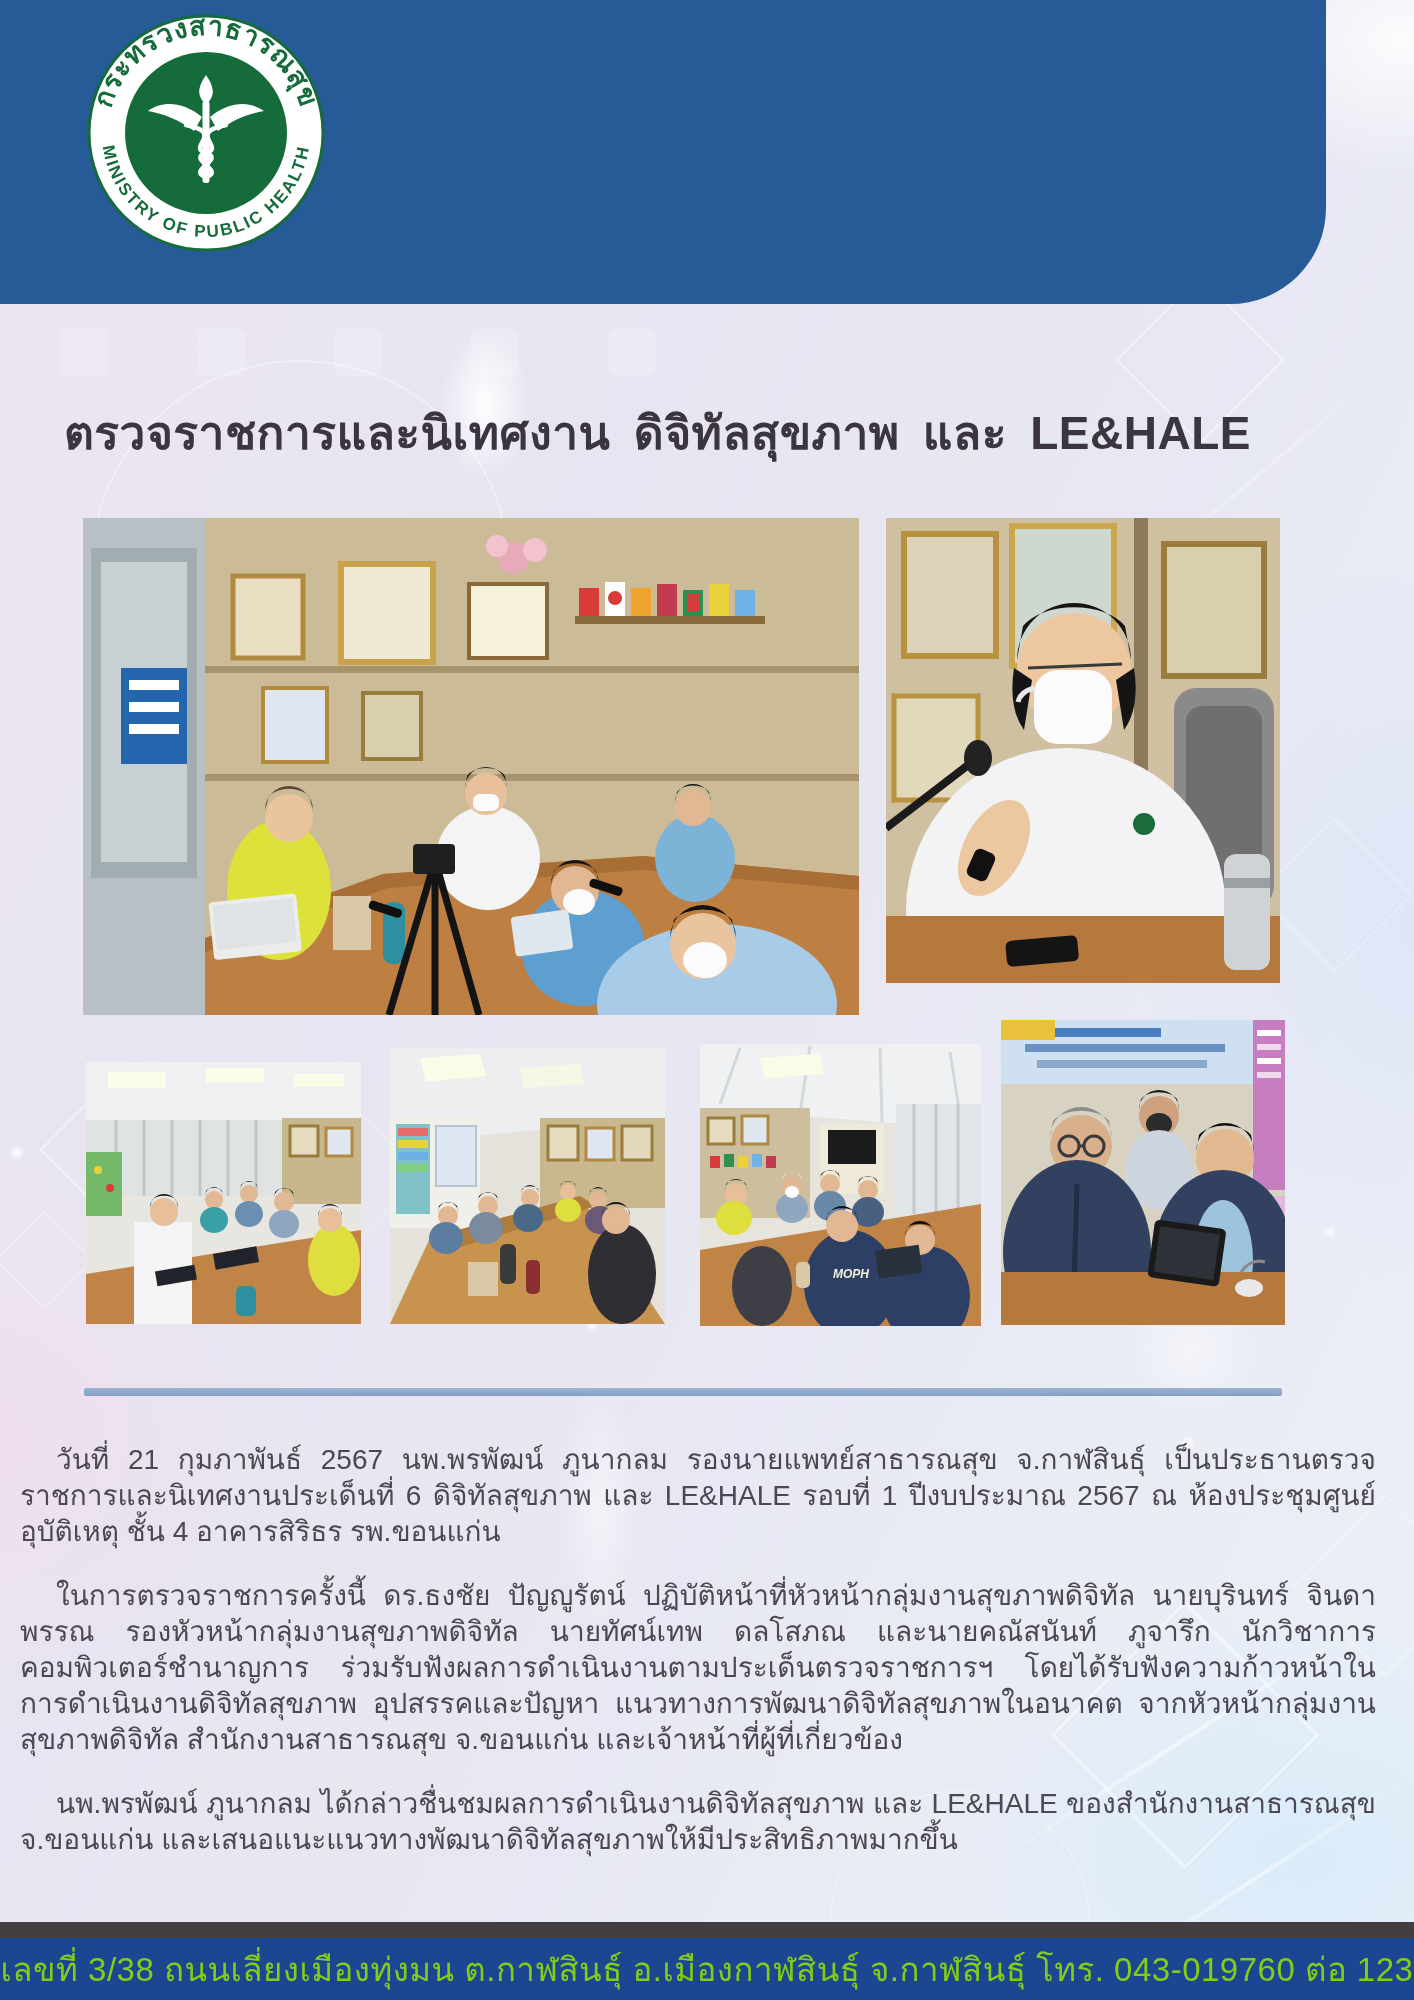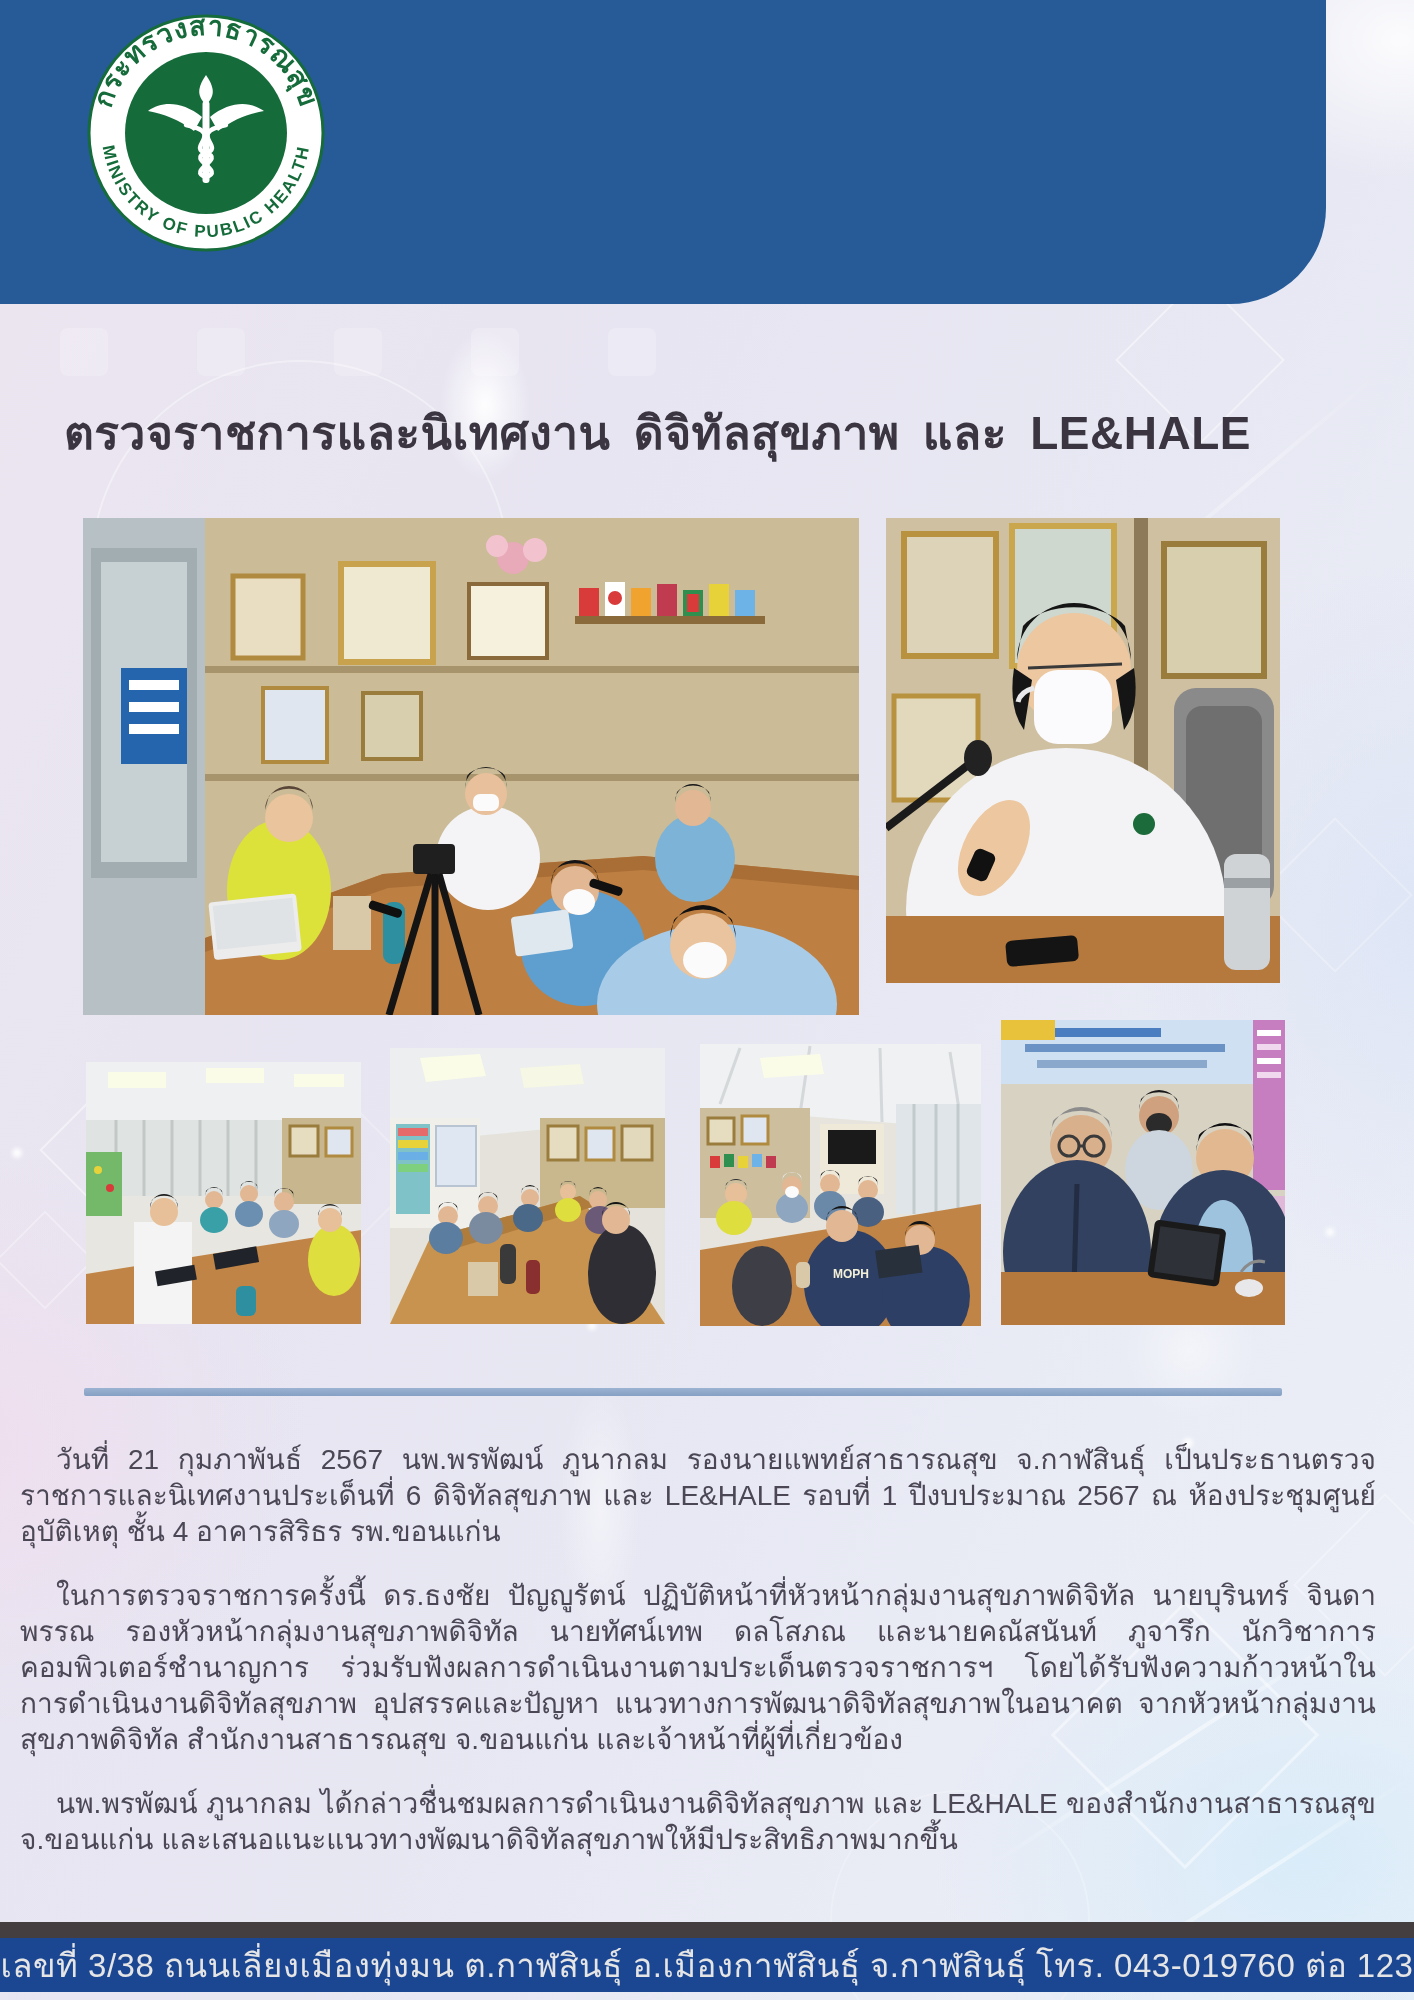--- a/index.html
+++ b/index.html
@@ -41,21 +41,21 @@
 
   
   .article-title {
     position: absolute; left: 64px; top: 396px; z-index: 2;
     width: 1300px; margin: 0;
     font-size: 46px; font-weight: 700; color: #3a3540;
     word-spacing: 10px; letter-spacing: 0.5px;
   }
 
   
-  .photo { position: absolute; z-index: 2; overflow: hidden; background: #cbbb97; }
+  .photo { position: absolute; z-index: 2; overflow: hidden; background: #cbbb97; font-style: italic; }
   .photo svg { display: block; width: 100%; height: 100%; }
   .photo-a  { left: 83px;   top: 518px;  width: 776px; height: 497px; }
   .photo-b  { left: 886px;  top: 518px;  width: 394px; height: 465px; }
   .photo-c1 { left: 86px;   top: 1062px; width: 275px; height: 262px; }
   .photo-c2 { left: 390px;  top: 1048px; width: 275px; height: 276px; }
   .photo-c3 { left: 700px;  top: 1044px; width: 281px; height: 282px; }
   .photo-c4 { left: 1001px; top: 1020px; width: 284px; height: 305px; }
 
   
   .divider {
@@ -69,22 +69,22 @@
     position: absolute; left: 20px; top: 1442px; z-index: 2;
     width: 1356px;
     font-size: 28px; line-height: 36px; color: #4b4754;
     text-align: justify;
   }
   .article p { margin: 0 0 28px 0; text-indent: 36px; }
 
   
   .footer-stripe { position: absolute; left: 0; top: 1922px; width: 1414px; height: 16px; background: #453e40; z-index: 2; }
   .footer {
-    position: absolute; left: 0; top: 1938px; width: 1414px; height: 54px; z-index: 2;
-    background: #1b4692; color: #e5e5e5;
+    position: absolute; left: 0; top: 1938px; width: 1414px; height: 62px; z-index: 2;
+    background: #1b4692; color: #84cc16;
     display: flex; align-items: center; justify-content: center;
     font-size: 33px; letter-spacing: 0.5px;
   }
 </style>
 </head>
 <body>
 
 <div class="page">
 
   <div class="decor">

